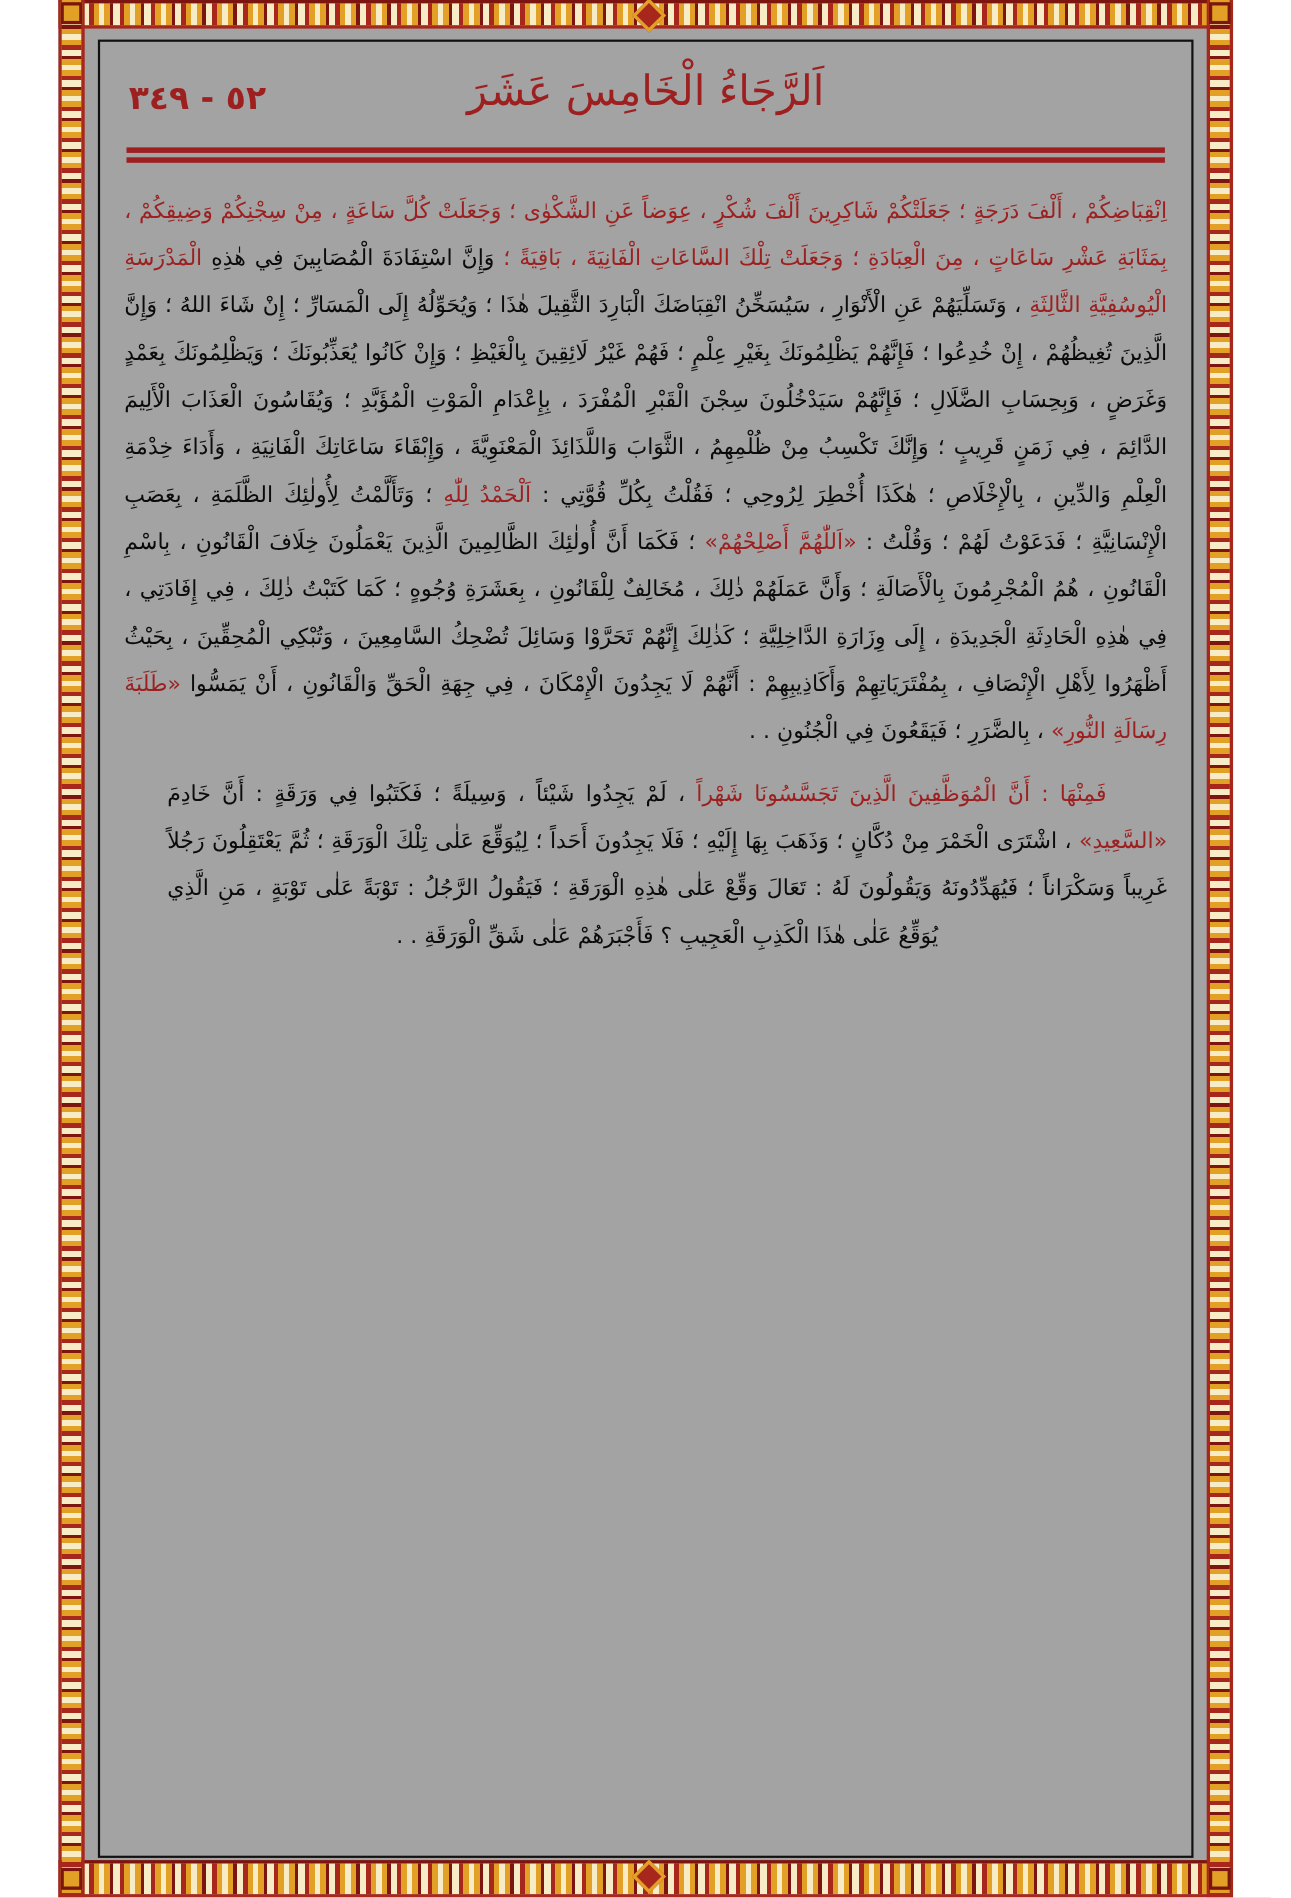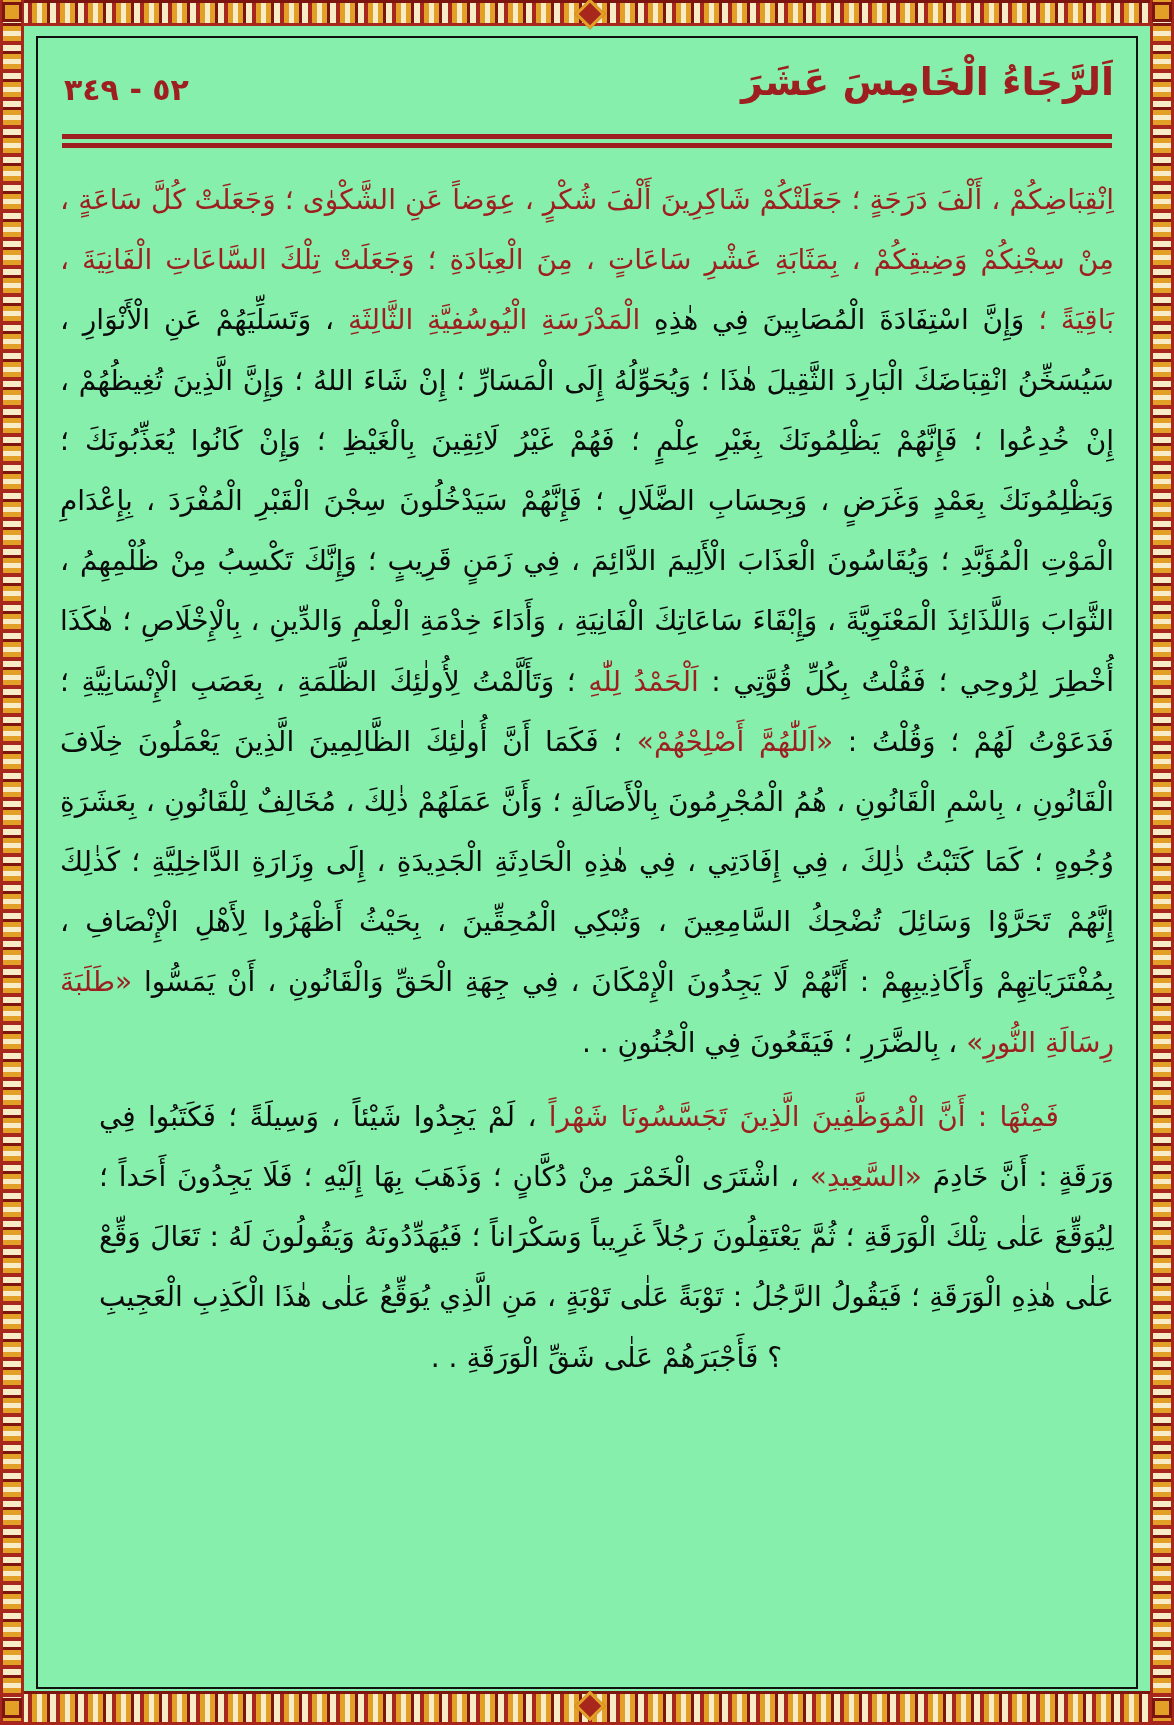--- a/index.html
+++ b/index.html
@@ -6,23 +6,23 @@
     --red:#9d1f1f;
     --ink:#0b0b0b;
     --gold:#e2a126;
     --pale:#f8ecc6;
     --brick:#a8271d;
     --darkred:#7c1410;
   }
   html,body{margin:0;padding:0;background:#ffffff;}
   .page{
     position:relative;
-    width:1174px;height:1725px;
+    width:1068px;height:1725px;
     margin:0 auto;
-    background:#86efac;
+    background:#a3a3a3;
     font-family:"DejaVu Sans",sans-serif;
     direction:rtl;
     overflow:hidden;
   }
   
   .frame-h{
     position:absolute;left:0;right:0;height:26px;
     background:repeating-linear-gradient(90deg,
       var(--brick) 0 4px, var(--gold) 4px 9px, var(--pale) 9px 14px,
       var(--gold) 14px 19px, var(--darkred) 19px 22px, var(--pale) 22px 28px);
@@ -71,35 +71,36 @@
   }
   .header{position:relative;min-height:74px;}
   .page-num{
     position:absolute;left:4px;top:22px;
     color:var(--red);
     font-size:30px;font-weight:bold;
     letter-spacing:2px;
     direction:rtl;
   }
   .title{
+    text-align:center;
     color:var(--red);
     font-size:38px;
-    font-weight:bold;
+    font-weight:normal;
     padding-top:10px;
   }
   .double-rule{
     height:4px;
     border-top:5px solid var(--red);
     border-bottom:5px solid var(--red);
     margin:10px 2px 0 2px;
   }
   .body-text{
     margin-top:22px;
     color:var(--ink);
-    font-size:28px;
+    font-size:20px;
     line-height:2.15;
     text-align:justify;
   }
   p.para{
     margin:0;
     text-align:justify;
     text-align-last:right;
   }
   p.para.indent{text-indent:55px;margin-top:14px;}
   p.para.center-last{text-align-last:center;margin-left:39px;}

